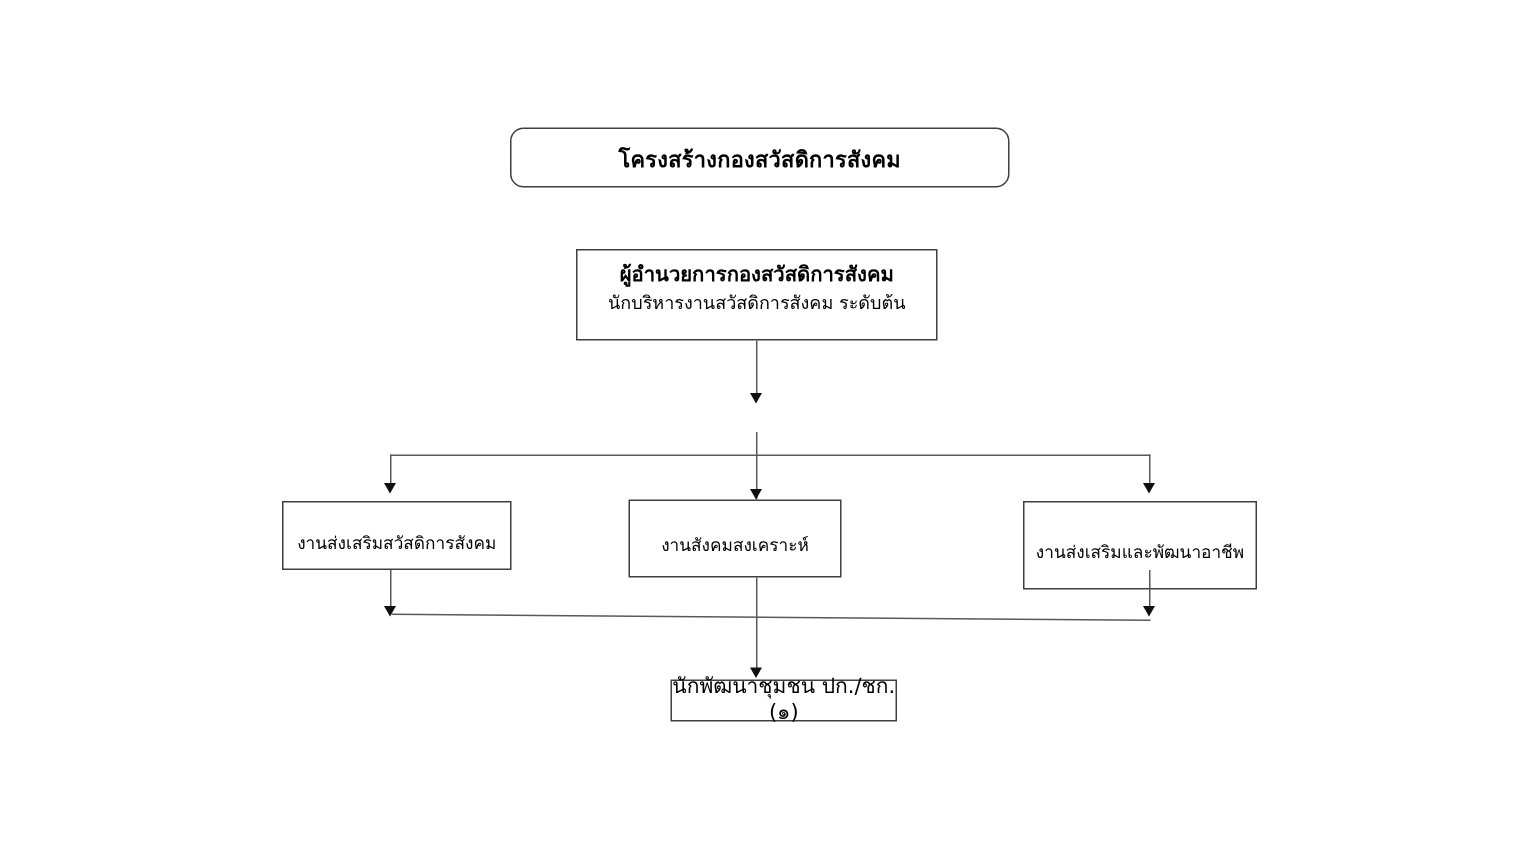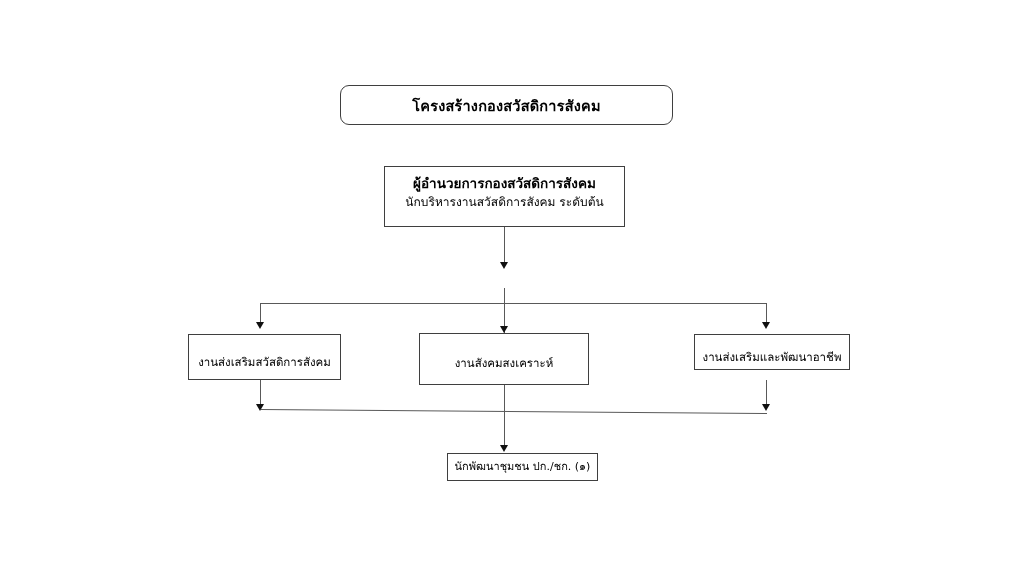--- a/index.html
+++ b/index.html
@@ -77,42 +77,41 @@
   }
   #division-box-0 {
     left: 188px;
     top: 334px;
     width: 153px;
     height: 46px;
   }
   #division-box-1 {
     left: 419px;
     top: 333px;
-    width: 170px;
+    width: 142px;
     height: 52px;
     padding-top: 9px;
   }
   #division-box-2 {
     left: 682px;
     top: 334px;
     width: 156px;
-    height: 36px;
-    margin-left: 12px;
+    height: 59px;
   }
 
   
   #staff-box {
     left: 447px;
     top: 453px;
     width: 151px;
     height: 28px;
     justify-content: center;
   }
   #staff-box .label {
-    font-size: 11px;
+    font-size: 14px;
     line-height: 1.2;
   }
 
   
   .conn {
     position: absolute;
   }
   .vline {
     width: 0;
     border-left: 1.4px solid #595959;

